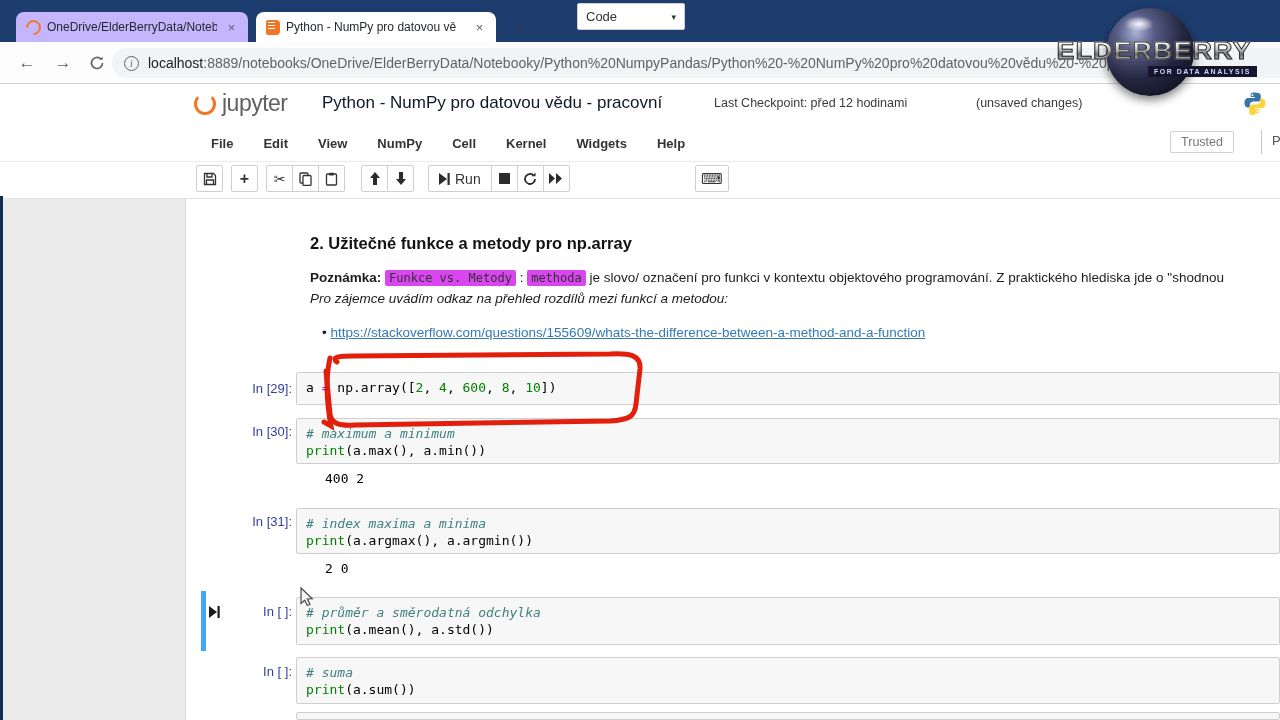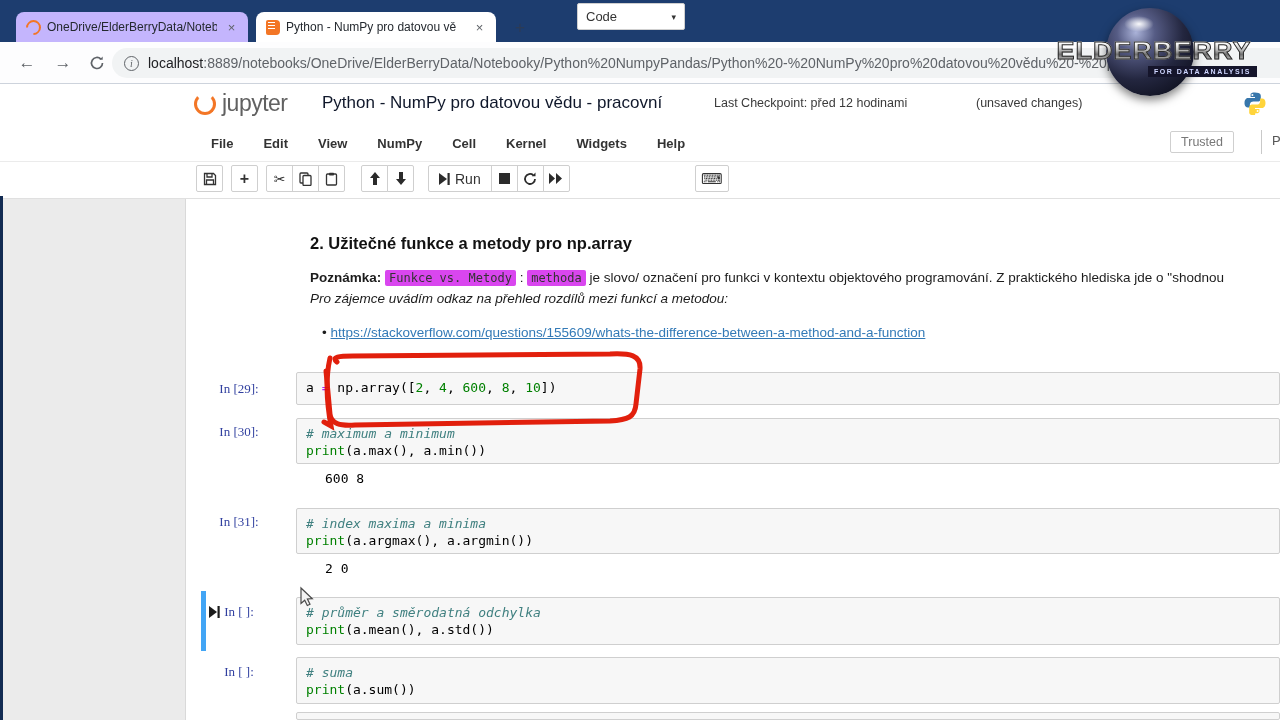--- a/index.html
+++ b/index.html
@@ -71,21 +71,21 @@
   .nb-bg { left:0; top:199px; width:1280px; height:521px; background:#ebebeb; }
   .edge { left:0; top:196px; width:3px; height:524px; background:#122b52; }
   .nb-container { left:185px; top:199px; width:1095px; height:521px; background:#fff; border-left:1px solid #d9d9d9; }
 
   .md-h2 { left:310px; top:234px; font-size:16.5px; font-weight:bold; color:#121212; }
   .md-p { font-size:13.5px; color:#1c1c1c; white-space:nowrap; }
   .chip { font-family:"DejaVu Sans Mono","Liberation Mono",monospace; font-size:12px; background:#d946ef; border-radius:2px; padding:1px 4px; color:#333; }
   .md-link-row { left:322px; top:325px; font-size:13.5px; color:#1c1c1c; }
   .md-link { color:#337ab7; text-decoration:underline; }
 
-  .prompt { left:186px; width:106px; text-align:center; font-family:Liberation Serif, serif; font-size:13px; color:#303f9f; white-space:pre; }
+  .prompt { left:186px; width:106px; text-align:right; font-family:Liberation Sans, sans-serif; font-size:13px; color:#303f9f; white-space:pre; }
   .inbox { left:296px; right:0; background:#f7f7f7; border:1px solid #cfcfcf; border-radius:2px; position:absolute; }
   .code { position:absolute; left:9px; top:6px; font-family:"DejaVu Sans Mono","Liberation Mono",monospace; font-size:13px; line-height:17px; color:#000; white-space:pre; }
   .tok-c { color:#408080; font-style:italic; }
   .tok-k { color:#008000; }
   .tok-n { color:#008000; }
   .tok-o { color:#aa22ff; }
   .out { font-family:"DejaVu Sans Mono","Liberation Mono",monospace; font-size:13px; color:#000; white-space:pre; }
 
   .sel-wrap { left:201px; right:0; top:591px; height:60px; border-left:5px solid #42a5f5; position:absolute; }
   .runmark { left:209px; top:604px; }
@@ -253,21 +253,21 @@
 <div class="abs prompt" style="top:381px;">In [29]:</div>
 <div class="inbox" style="top:372px; height:33px;">
   <pre class="code">a <span class="tok-o">=</span> np.array([<span class="tok-n">2</span>, <span class="tok-n">4</span>, <span class="tok-n">600</span>, <span class="tok-n">8</span>, <span class="tok-n">10</span>])</pre>
 </div>
 
 <div class="abs prompt" style="top:424px;">In [30]:</div>
 <div class="inbox" style="top:418px; height:46px;">
   <pre class="code"><span class="tok-c"># maximum a minimum</span>
 <span class="tok-k">print</span>(a.max(), a.min())</pre>
 </div>
-<div class="abs out" style="left:325px; top:471px;">600 8</div>
+<div class="abs out" style="left:325px; top:471px;">400 2</div>
 
 <div class="abs prompt" style="top:514px;">In [31]:</div>
 <div class="inbox" style="top:508px; height:46px;">
   <pre class="code"><span class="tok-c"># index maxima a minima</span>
 <span class="tok-k">print</span>(a.argmax(), a.argmin())</pre>
 </div>
 <div class="abs out" style="left:325px; top:561px;">2 0</div>
 
 <div class="sel-wrap"></div>
 <div class="abs runmark">

